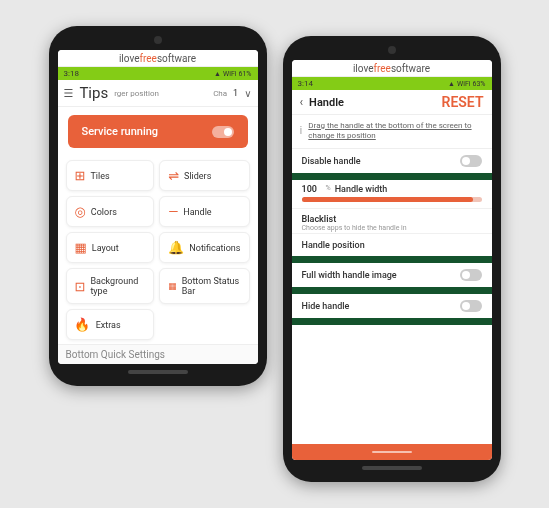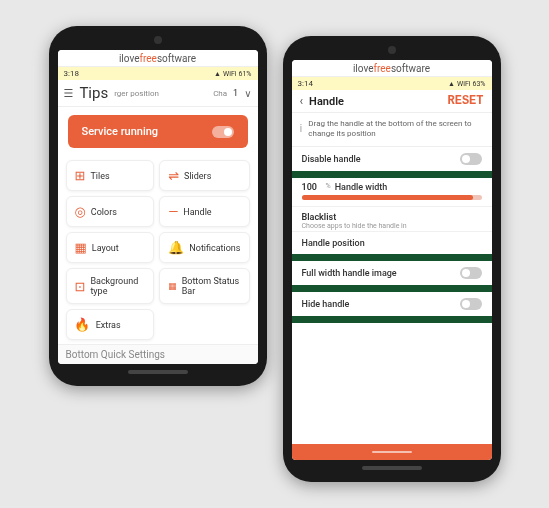--- a/index.html
+++ b/index.html
@@ -66,21 +66,21 @@
     }
 
     
     .status-bar {
       display: flex;
       justify-content: space-between;
       align-items: center;
       padding: 2px 6px;
       font-size: 8px;
       color: #333;
-      background: #fef9c3;
+      background: #84cc16;
     }
     .status-icons {
       display: flex;
       gap: 2px;
       align-items: center;
       font-size: 7px;
     }
 
     
     .nav-bar {
@@ -199,42 +199,42 @@
       color: #555;
       font-size: 12px;
     }
     .handle-title {
       font-size: 11px;
       font-weight: 600;
       color: #222;
       flex: 1;
     }
     .reset-btn {
-      font-size: 12px;
+      font-size: 14px;
       color: #e8613a;
       font-weight: 600;
-      font-family: Liberation Mono, monospace;
     }
     .info-row {
       display: flex;
       align-items: flex-start;
       gap: 6px;
       padding: 6px 8px;
       background: #fff;
       border-bottom: 1px solid #eee;
     }
     .info-icon {
       color: #aaa;
       font-size: 11px;
       margin-top: 1px;
     }
     .info-text {
       font-size: 8px;
       color: #666;
       line-height: 1.3;
+      text-decoration: underline;
     }
 
     .setting-row {
       display: flex;
       align-items: center;
       justify-content: space-between;
       padding: 6px 10px;
       border-bottom: 7px solid #14532d;
       background: #fff;
     }

